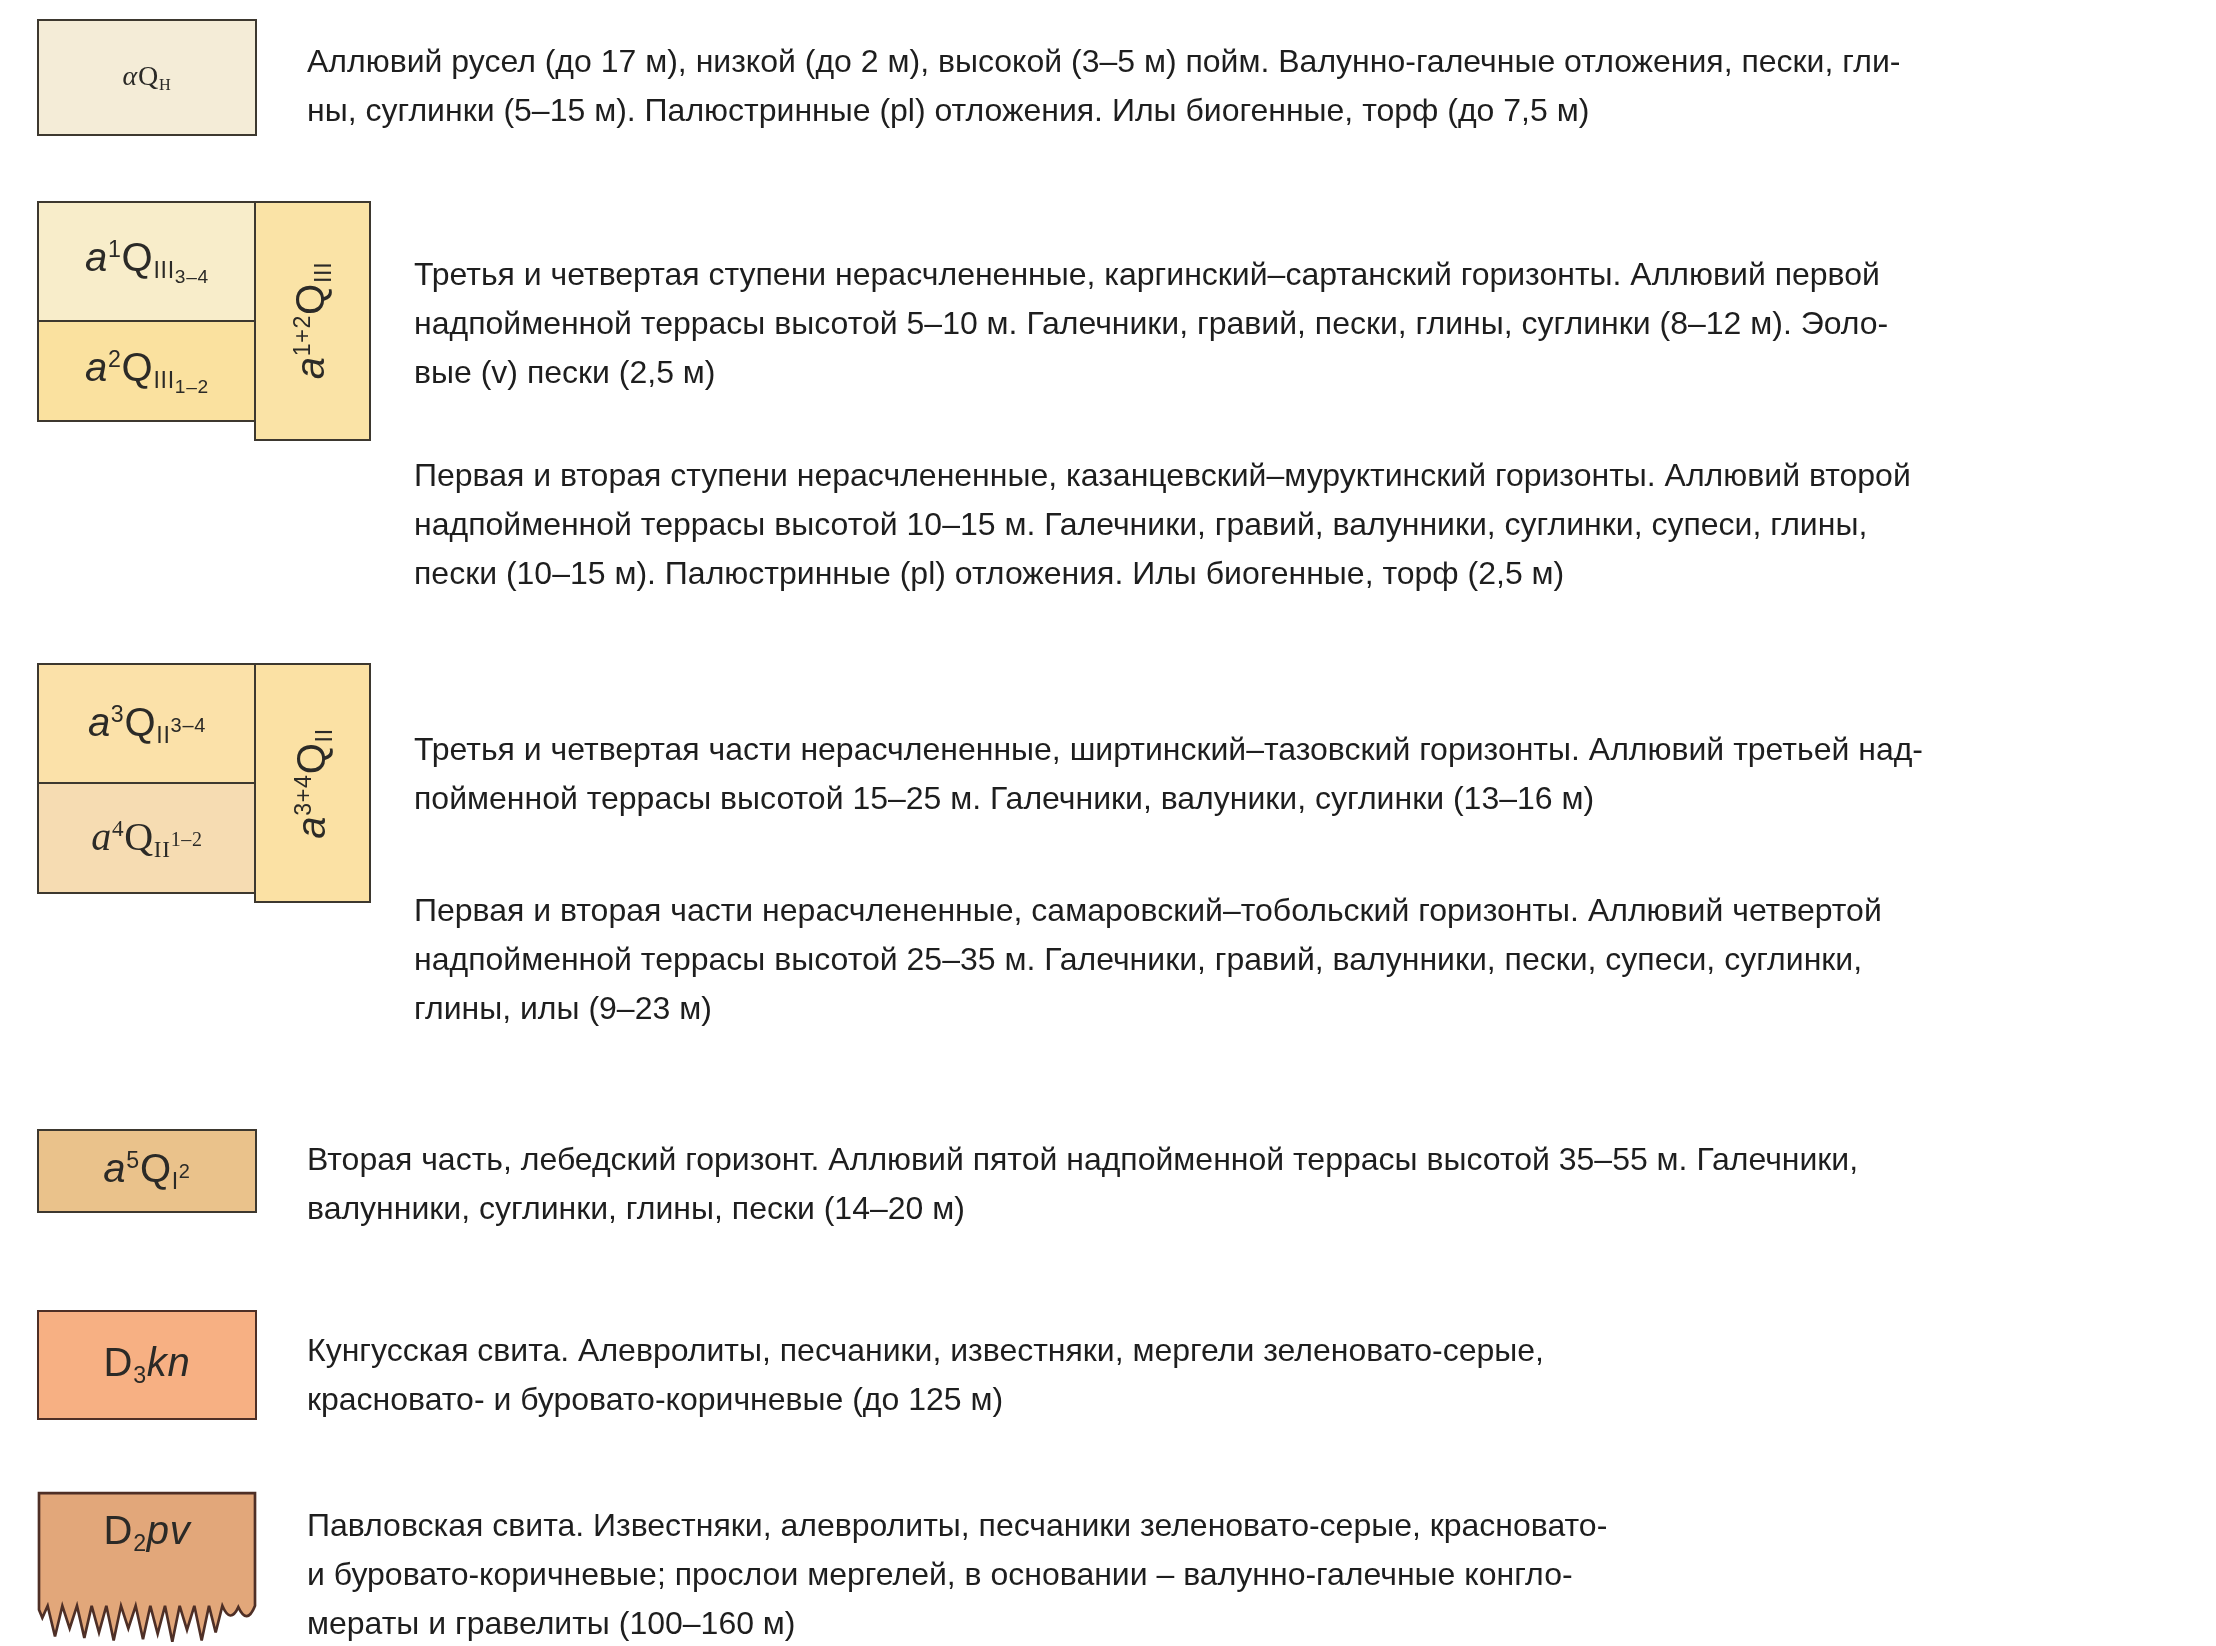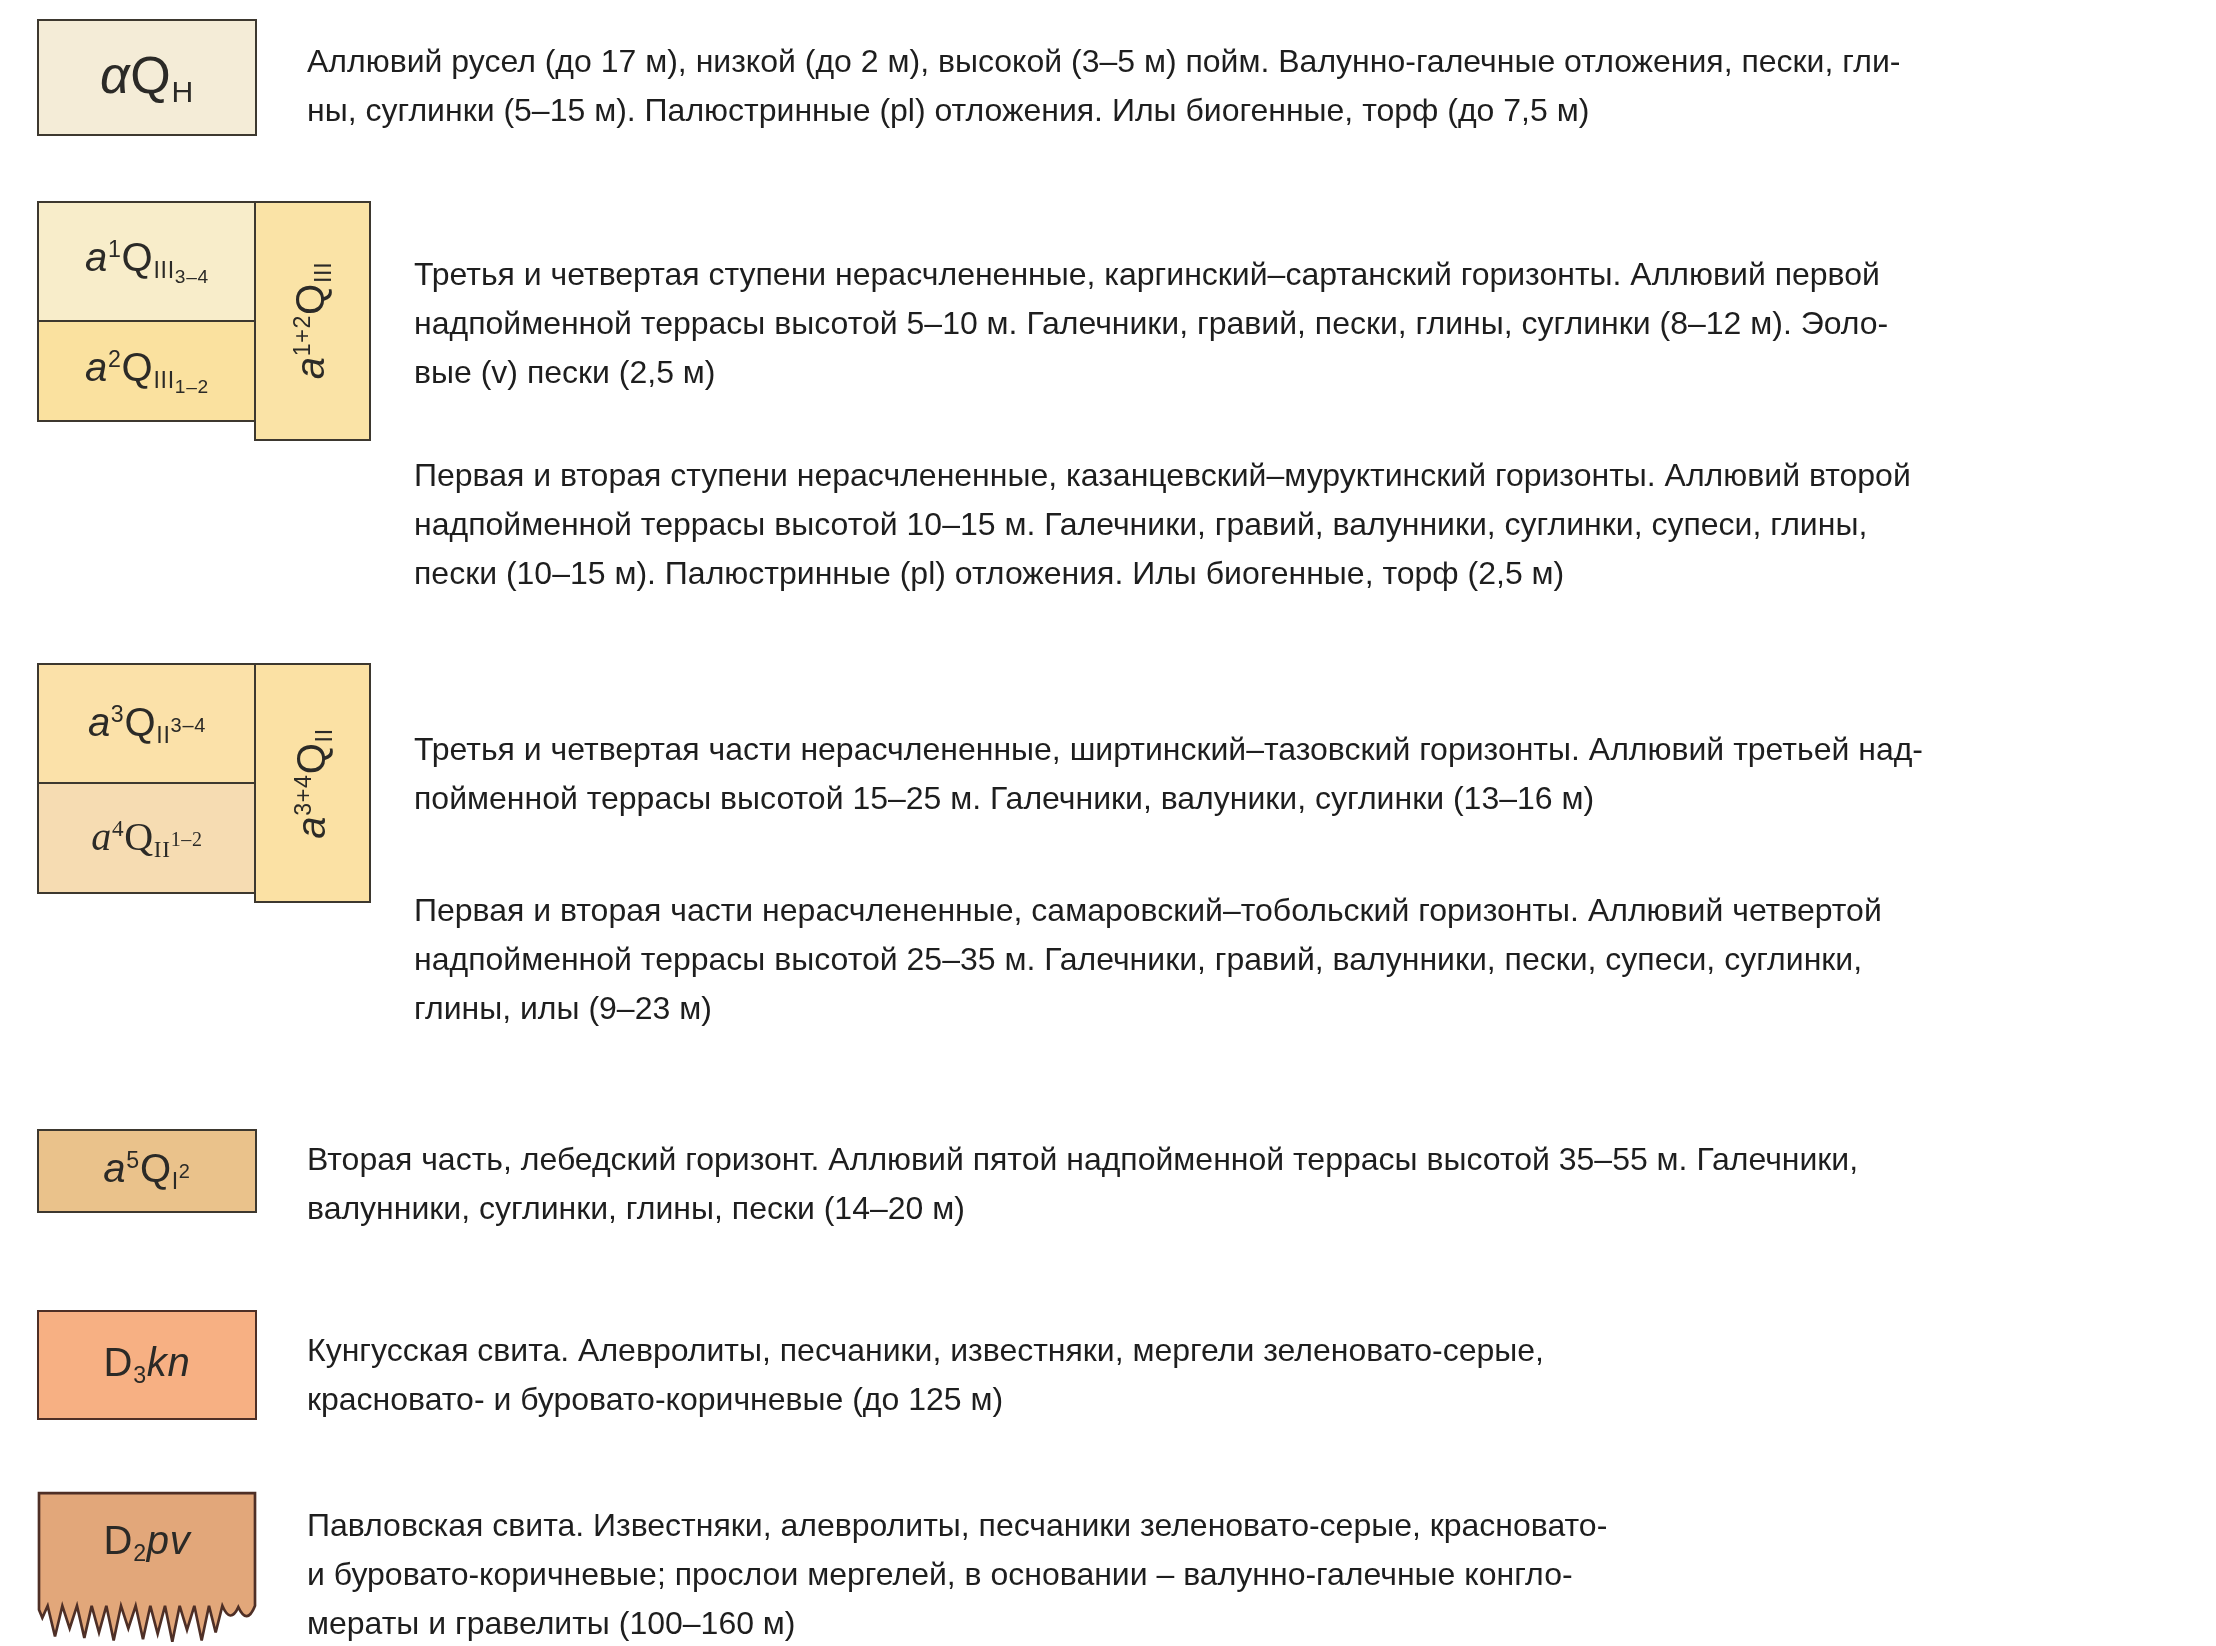--- a/index.html
+++ b/index.html
@@ -11,21 +11,21 @@
   .page{box-sizing:border-box;width:2216px;height:1647px;padding:18.7px 13.4px 0 37px;}
   .row{display:flex;align-items:flex-start;}
   .legend{flex:0 0 auto;display:flex;align-items:flex-start;}
   .box{
     border:2.7px solid var(--border-dark,#3d382f);box-sizing:border-box;
     display:flex;align-items:center;justify-content:center;
   }
   .warm{border-color:var(--border-warm,#4e2f26);}
   .desc{flex:1 1 auto;white-space:pre-line;font-size:32px;line-height:49px;}
   .sym{font-size:40px;color:#2b2a27;letter-spacing:0.7px;white-space:nowrap;}
-  .s64{font-size:52px;}
+  .s64{font-size:28px;font-family:Liberation Serif, serif;}
   .pre{font-style:italic;}
   .it{font-style:italic;}
   .sp{font-size:.58em;vertical-align:.6em;}
   .sb{font-size:.58em;vertical-align:-.3em;}
   .sb2{font-size:.48em;vertical-align:-.62em;}
   .sp2{font-size:.5em;vertical-align:.18em;}
   .stack{display:flex;flex-direction:column;}
   .vcell{display:flex;align-items:center;justify-content:center;}
   .vrot{transform:rotate(-90deg);}
   .p2{display:block;}
@@ -126,21 +126,21 @@
       <div style="position:relative;width:220px;height:155px;">
         <svg width="220" height="155" viewBox="0 0 330 232">
           <path d="M3,3 L327,3 L327,172
                    Q315,202 302,174 Q290,200 278,172
                    L268,212 L258,172 L247,224 L236,172 L225,208 L214,172
                    L203,226 L192,172 L181,214 L170,172 L159,222 L148,172
                    L137,206 L126,172 L115,224 L104,172 L93,212 L82,172
                    L71,220 L60,172 L49,206 L38,172 L27,218 L16,172
                    L8,190 L3,178 L3,3 Z" style="fill:var(--row6-box);stroke:var(--border-warm);stroke-width:4;stroke-linejoin:miter;"></path>
         </svg>
-        <div class="sym" style="position:absolute;left:0;right:0;top:27px;text-align:center;"><span>D</span><span class="sb">2</span><span class="it">pv</span></div>
+        <div class="sym" style="position:absolute;left:0;right:0;top:17px;text-align:center;"><span>D</span><span class="sb">2</span><span class="it">pv</span></div>
       </div>
     </div>
     <div class="desc" style="padding-top:10px;">Павловская свита. Известняки, алевролиты, песчаники зеленовато-серые, красновато-
 и буровато-коричневые; прослои мергелей, в основании – валунно-галечные конгло-
 мераты и гравелиты (100–160 м)</div>
   </div>
 
 </div>
 
 

